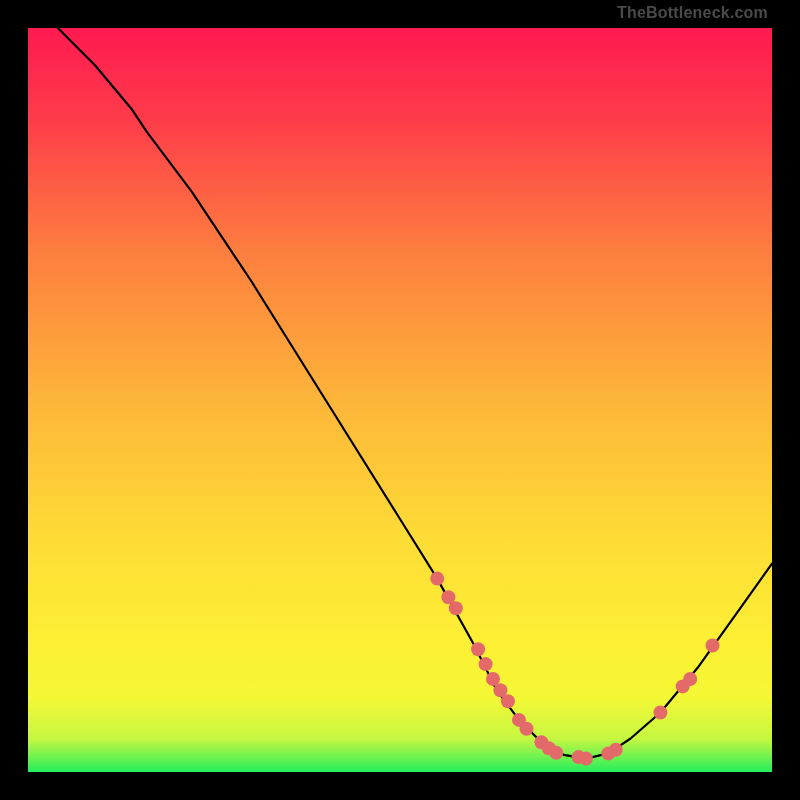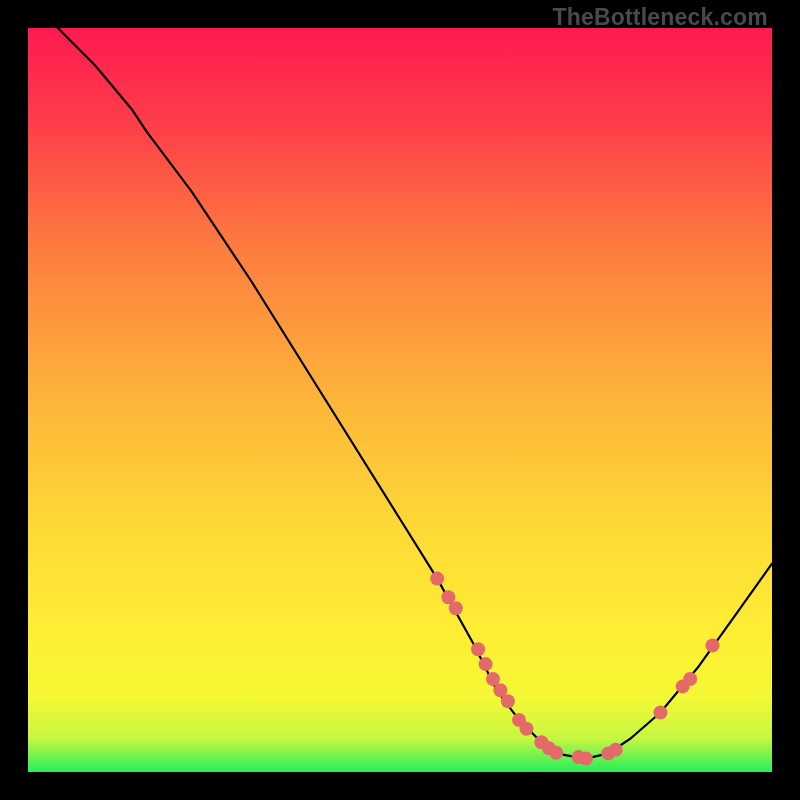--- a/index.html
+++ b/index.html
@@ -10,21 +10,21 @@
     top: 28px;
     width: 744px;
     height: 744px;
     background: #000;
   }
   .watermark {
     position: absolute;
     top: 4px;
     right: 32px;
     font-family: Arial, Helvetica, sans-serif;
-    font-size: 23px;
+    font-size: 16px;
     font-weight: 600;
     color: #4a4a4a;
     letter-spacing: 0.2px;
   }
 </style>
 </head>
 <body>
 
 <div class="frame">
   <svg class="plot-bg" width="744" height="744" viewBox="0 0 744 744" style="position:absolute;left:0;top:0;">

